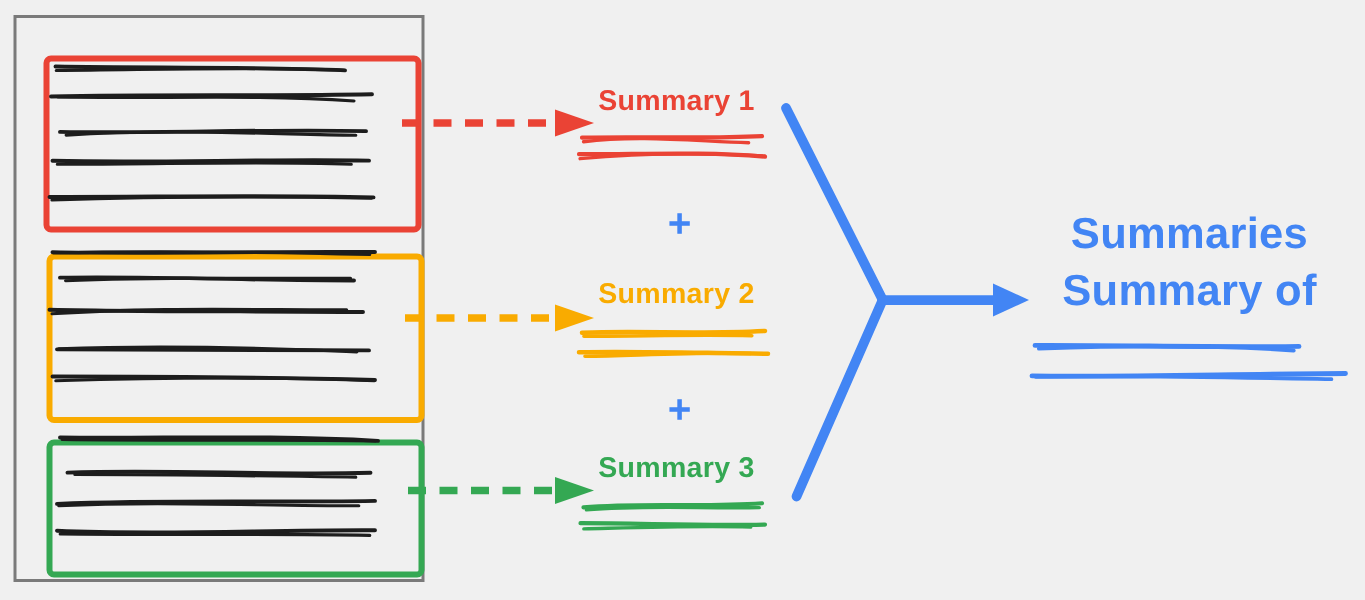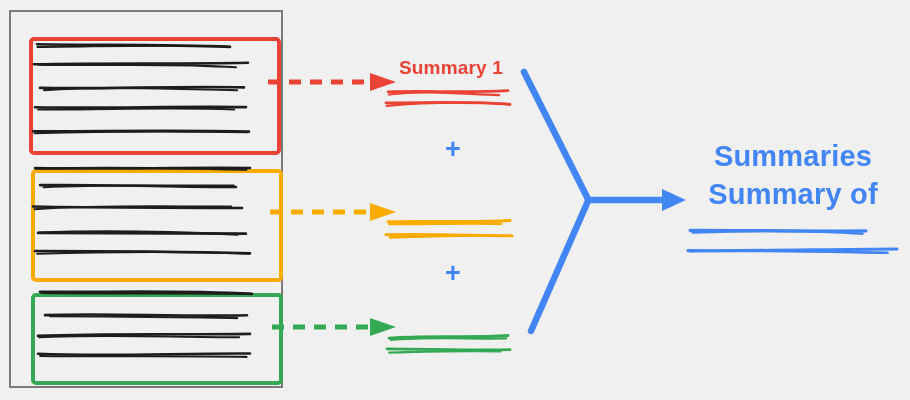--- a/index.html
+++ b/index.html
@@ -126,20 +126,22 @@
     <g id="g-scrib-result">
         <path d="M 690.0 230.3 C 748.1 230.1, 806.2 231.6, 866.0 230.9" stroke="#4285f4" stroke-width="3.20" fill="none" stroke-linecap="round"></path>
         <path d="M 692.6 232.4 C 748.7 230.4, 804.8 229.6, 862.5 233.7" stroke="#4285f4" stroke-width="2.56" fill="none" stroke-linecap="round"></path>
         <path d="M 688.0 250.6 C 757.0 251.4, 825.9 249.2, 897.0 249.0" stroke="#4285f4" stroke-width="3.20" fill="none" stroke-linecap="round"></path>
         <path d="M 690.5 251.2 C 755.5 249.9, 820.6 251.4, 887.6 252.8" stroke="#4285f4" stroke-width="2.56" fill="none" stroke-linecap="round"></path>
       </g>
   </svg>
 
   <div class="summary-label s1" style="color: rgb(234, 67, 53);">Summary 1</div>
   <div class="plus plus1" style="color: rgb(66, 133, 244);">+</div>
+  <div class="summary-label s2" style="color: rgb(249, 171, 0);">Summary 2</div>
   <div class="plus plus2" style="color: rgb(66, 133, 244);">+</div>
+  <div class="summary-label s3" style="color: rgb(52, 168, 83);">Summary 3</div>
 
   <div class="result-label" style="color: rgb(66, 133, 244);">
     <div>Summaries</div>
     <div>Summary of</div>
   </div>
 
 </div>
 
 </body></html>

